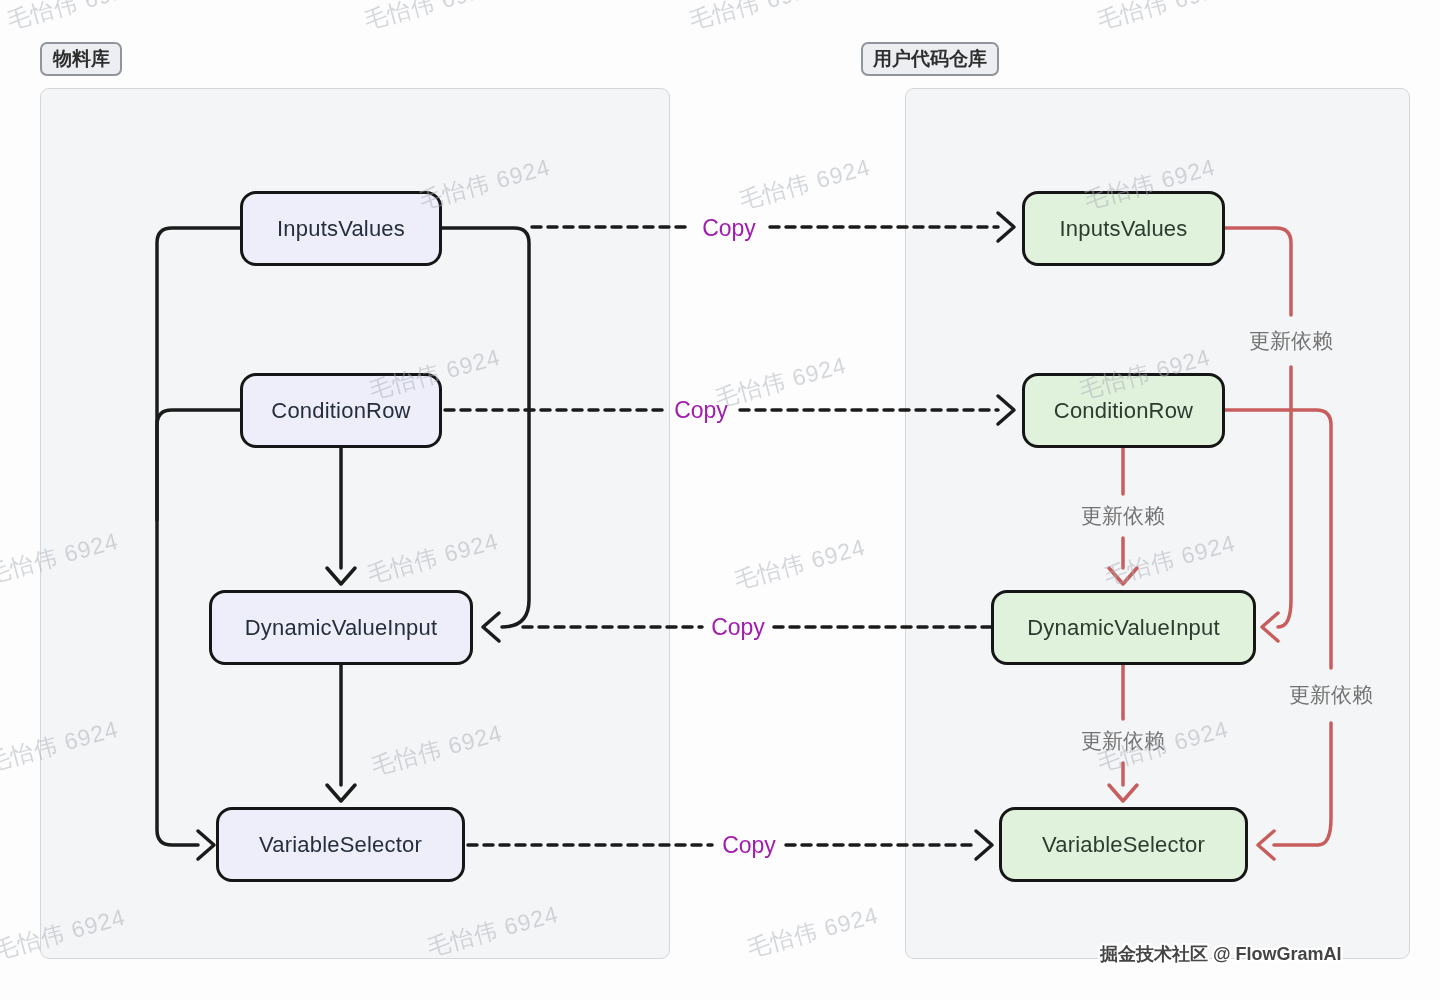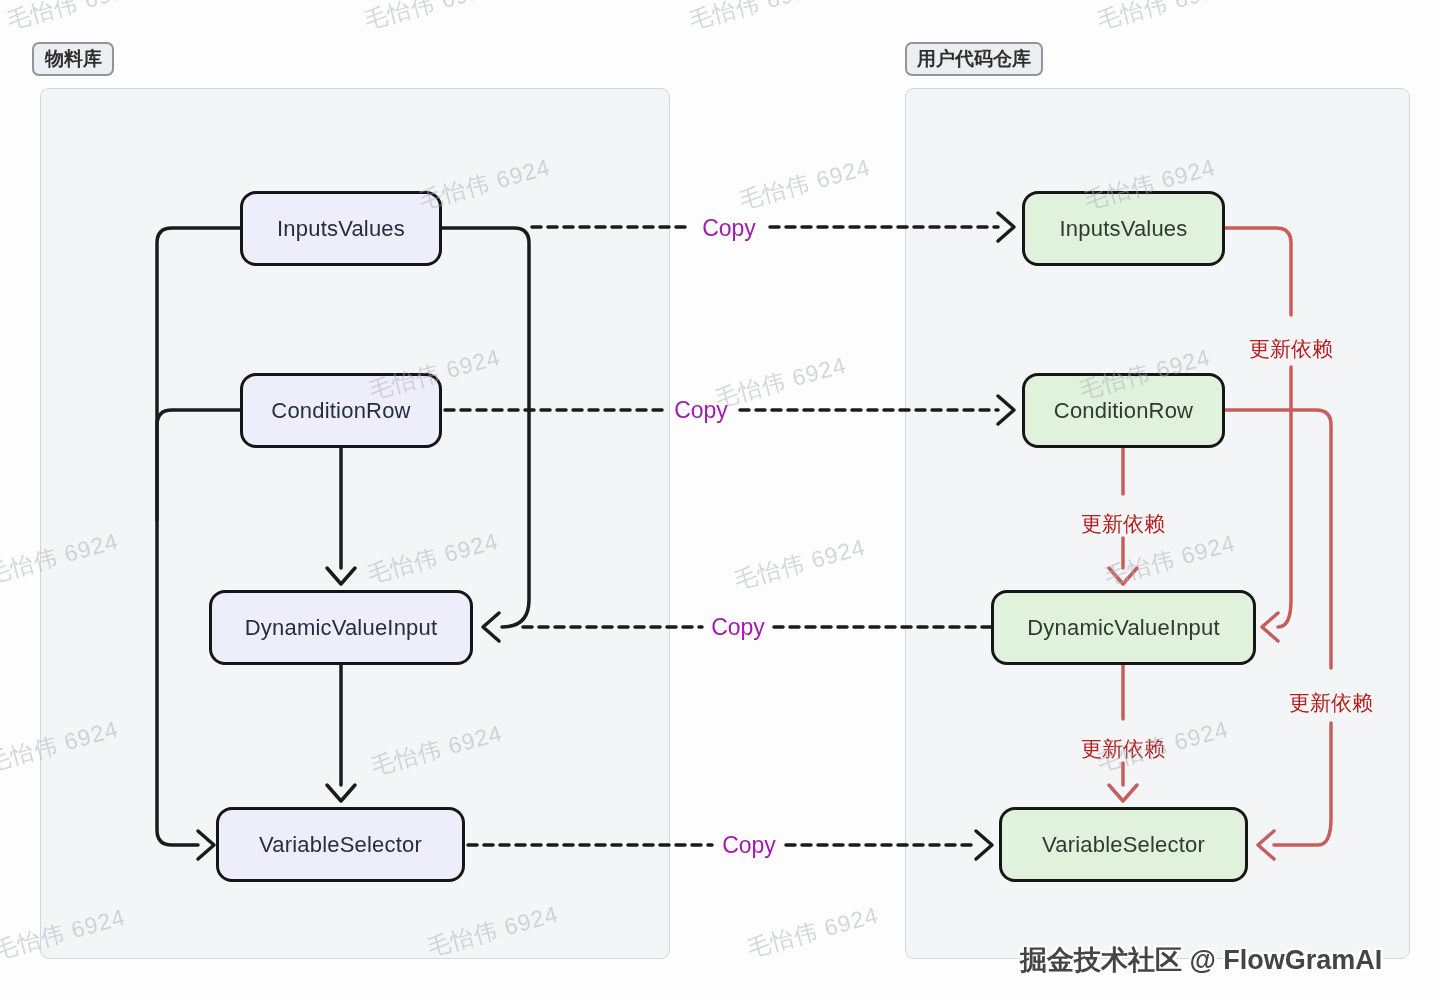--- a/index.html
+++ b/index.html
@@ -12,49 +12,49 @@
     position:absolute;background:var(--container-fill,#f4f5f6);
     border:1px solid #d3d7db;border-radius:9px;z-index:1;
   }
   #container-left{left:40px;top:88px;width:628px;height:869px;}
   #container-right{left:905px;top:88px;width:503px;height:869px;}
   .badge{
     position:absolute;z-index:4;top:42px;height:26px;line-height:26px;
     padding:2px 10px;background:#eceef1;border:2px solid #8f959b;border-radius:7px;
     font-size:19px;font-weight:bold;color:#2e2e2e;white-space:nowrap;
   }
-  #badge-left{left:32px;padding-left:11px;}
-  #badge-right{left:905px;}
+  #badge-left{left:40px;padding-left:11px;}
+  #badge-right{left:861px;}
   #edges{position:absolute;left:0;top:0;z-index:2;pointer-events:none;}
   .edge-black{stroke:var(--edge-black,#1b1b1b);fill:none;stroke-width:3.5;stroke-linecap:round;stroke-linejoin:round;}
   .edge-dashed{stroke-dasharray:9 7;}
   .edge-red{stroke:var(--edge-red,#c75d5d);fill:none;stroke-width:3.5;stroke-linecap:round;stroke-linejoin:round;}
   .node{
     position:absolute;z-index:3;display:flex;align-items:center;justify-content:center;
     border:3px solid #161616;border-radius:16px;font-size:22px;box-sizing:border-box;
     letter-spacing:.2px;
   }
   .node.left{background:var(--left-fill,#edeef9);color:#262e3d;}
   .node.right{background:var(--right-fill,#e0f1dc);color:#2a3d2e;}
   .copy-label{
     position:absolute;z-index:4;transform:translate(-50%,-50%);
     font-size:23px;color:#a21caf;white-space:nowrap;
   }
   .dep-label{
     position:absolute;z-index:4;transform:translate(-50%,-50%);
-    font-size:21px;color:#b91c1c;white-space:nowrap;margin-top:8px;
+    font-size:21px;color:#737373;white-space:nowrap;
   }
   .watermark{
     position:absolute;z-index:5;white-space:nowrap;
     font-size:23px;letter-spacing:1px;color:#aab0b8;opacity:.5;
     transform:rotate(-15deg);transform-origin:left center;pointer-events:none;
   }
   #footer{
-    position:absolute;z-index:6;left:1020px;top:942px;
-    font-size:27px;font-weight:bold;color:#454545;white-space:nowrap;
+    position:absolute;z-index:6;left:1100px;top:942px;
+    font-size:18px;font-weight:bold;color:#454545;white-space:nowrap;
     text-shadow:-2px -2px 0 #fff,2px -2px 0 #fff,-2px 2px 0 #fff,2px 2px 0 #fff,
                 2px 0 0 #fff,-2px 0 0 #fff,0 2px 0 #fff,0 -2px 0 #fff;
   }
 </style>
 </head>
 <body>
 
 <div id="canvas">
 
   <div class="container" id="container-left"></div>

